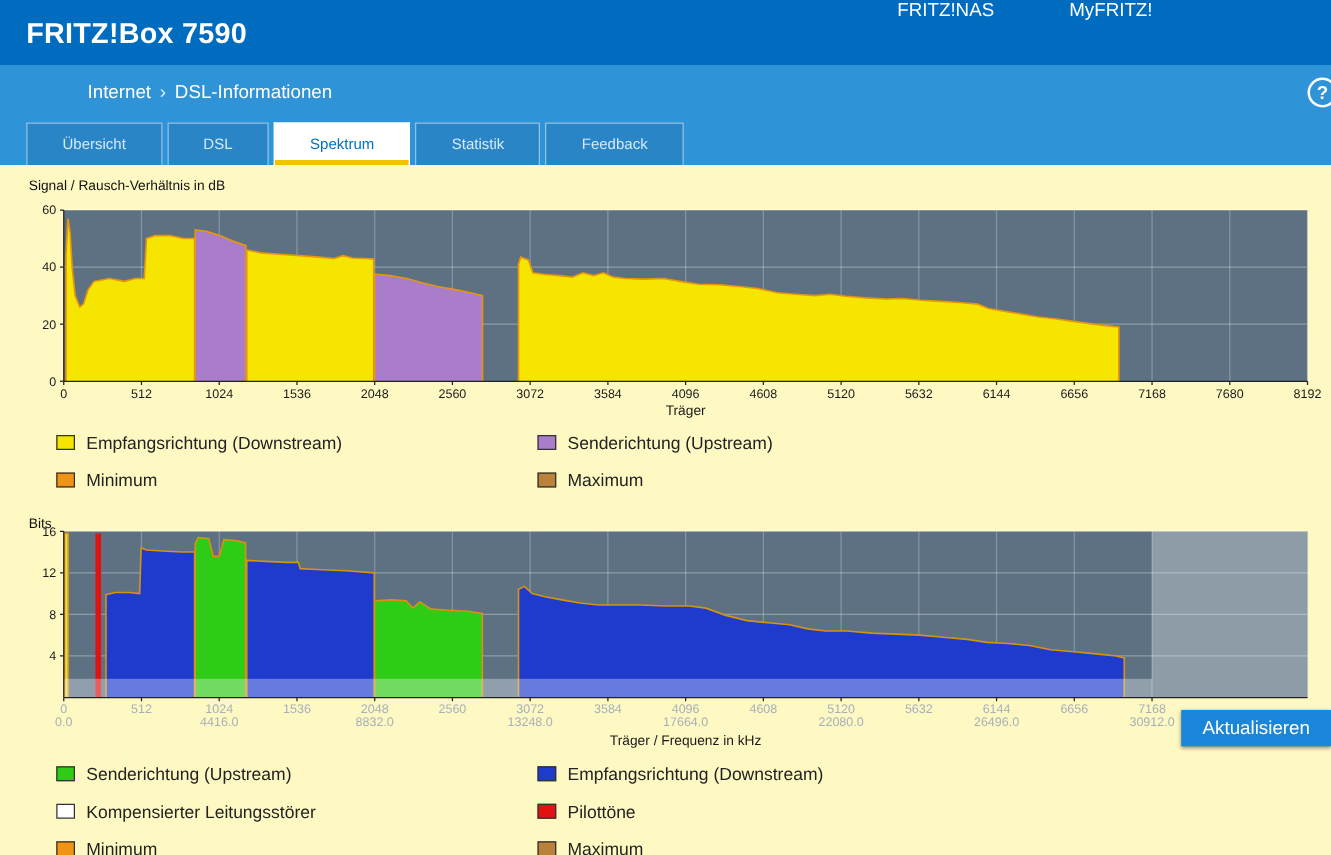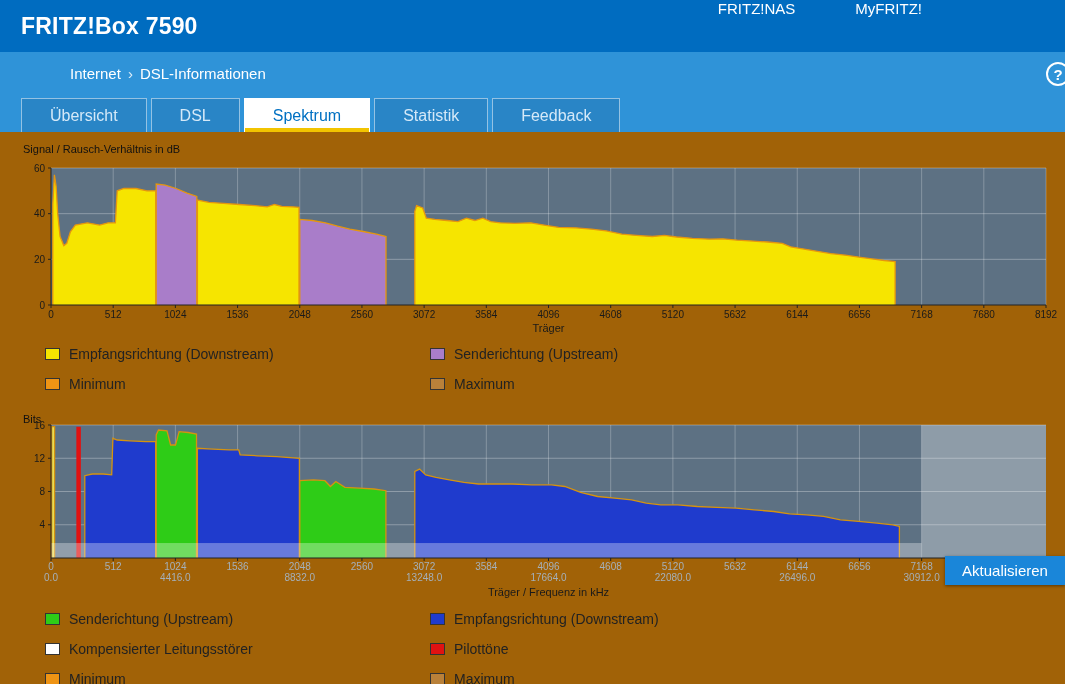--- a/index.html
+++ b/index.html
@@ -1,50 +1,50 @@
 <!DOCTYPE html>
 <html><head>
 <meta charset="utf-8">
 <style>
   * { margin:0; padding:0; box-sizing:border-box; }
   body { background:#e8e8e8; font-family:"Liberation Sans", sans-serif; }
-  .page { position:relative; width:1065px; height:684px; background:#a16207; overflow:hidden; }
+  .page { position:relative; width:1065px; height:684px; background:#fef9c3; overflow:hidden; }
 
   
   .topbar { position:absolute; left:0; top:0; width:100%; height:52px; background:#006cc0; }
   .brand { position:absolute; left:21px; top:0; height:52px; line-height:52px; color:#fff; font-size:23px; font-weight:bold; letter-spacing:0.2px; }
   .top-nav { position:absolute; right:143px; top:0; height:52px; display:flex; gap:60px; align-items:flex-start; }
   .top-nav span { color:#fff; font-size:15px; cursor:pointer; }
 
   
   .subbar { position:absolute; left:0; top:52px; width:100%; height:80px; background:#2f93d8; }
   .breadcrumb { position:absolute; left:27px; top:13px; color:#fff; font-size:15px;margin-left:43px; }
   .breadcrumb .sep { margin:0 7px; opacity:0.85; }
   .help-icon { position:absolute; right:-5px; top:10px; width:24px; height:24px; border:2px solid #fff; border-radius:50%; color:#fff; font-size:15px; font-weight:bold; text-align:center; line-height:21px; cursor:pointer; }
 
   .tabs { position:absolute; left:21px; bottom:0; display:flex; gap:4px; }
-  .tab { height:34px; line-height:33px; padding:0 28px; background:rgba(10,50,90,0.14); border:1px solid rgba(255,255,255,0.5); border-bottom:none; color:#d5e9f8; font-size:16px; cursor:pointer; white-space:nowrap; }
+  .tab { height:34px; line-height:33px; padding:0 28px; background:rgba(10,50,90,0.14); border:1px solid rgba(255,255,255,0.5); border-bottom:none; color:#d5e9f8; font-size:12px; cursor:pointer; white-space:nowrap; }
   .tab.active { background:#fff; color:#0070c2; border-color:#fff; box-shadow:inset 0 -4px 0 #f2c400; }
 
   
   .chart-title { position:absolute; left:23px; font-size:11px; color:#111; }
   #snr-title  { top:143px; }
   #bits-title { top:413px;text-align:center; }
   svg { position:absolute; left:0; }
   #svg-snr  { top:155px; width:1065px; height:185px; }
   #svg-bits { top:418px; width:1065px; height:185px; }
   svg text { font-family:"Liberation Sans", sans-serif; }
 
   .legend { position:absolute; left:45px; display:grid; grid-template-columns:385px max-content; row-gap:8px; }
   #snr-legend  { top:343px; }
   #bits-legend { top:608px; }
   .legend-item { display:flex; align-items:center; height:22px; font-size:14px; color:#222; }
   .swatch { display:inline-block; width:15px; height:12px; border:1px solid #333; margin-right:9px; flex:0 0 auto; }
 
-  .refresh-btn { position:absolute; right:0; top:556px; width:120px; height:29px; background:#1a86d9; color:#fff; border:none; font-size:15px; font-family:"Liberation Sans", sans-serif; cursor:pointer; box-shadow:0 1px 3px rgba(0,0,0,0.45); z-index:5; }
+  .refresh-btn { position:absolute; right:0; top:568px; width:120px; height:29px; background:#1a86d9; color:#fff; border:none; font-size:15px; font-family:"Liberation Sans", sans-serif; cursor:pointer; box-shadow:0 1px 3px rgba(0,0,0,0.45); z-index:5; }
 </style>
 </head>
 <body>
 
 <div class="page">
 
   <div class="topbar">
     <div class="brand">FRITZ!Box 7590</div>
     <div class="top-nav">
       <span>FRITZ!NAS</span>

